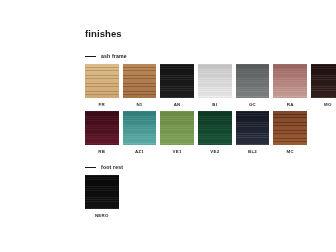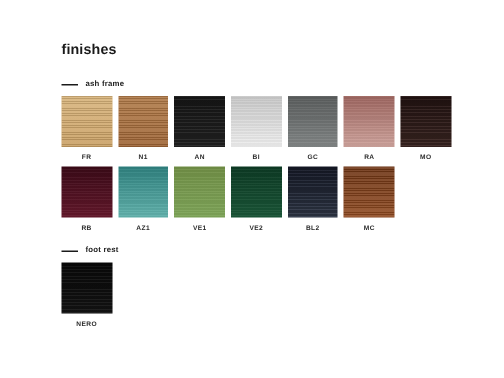--- a/index.html
+++ b/index.html
@@ -12,20 +12,21 @@
     background: #ffffff;
     font-family: "Liberation Sans", sans-serif;
     overflow: hidden;
   }
   .page {
     position: relative;
     width: 286px;
     height: 252px;
     background: #ffffff;
     box-sizing: border-box;
+    margin-left: 44px;
   }
   .page-title {
     position: absolute;
     left: 41px;
     top: 28px;
     font-size: 9.5px;
     font-weight: bold;
     color: #1a1a1a;
     letter-spacing: 0.1px;
   }

